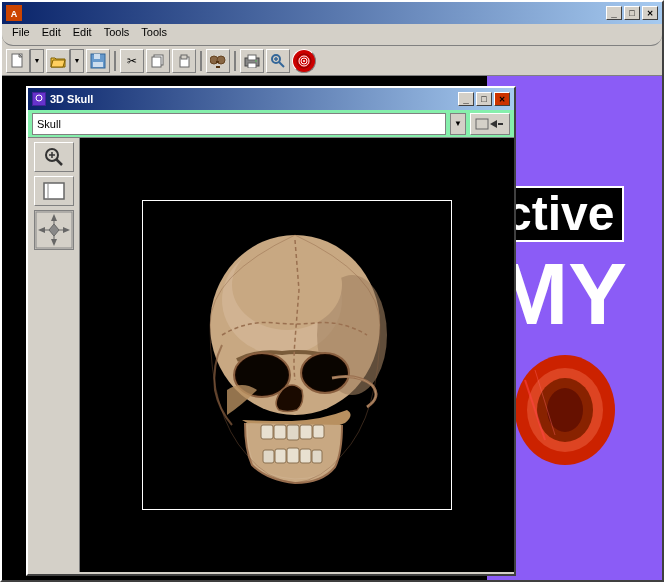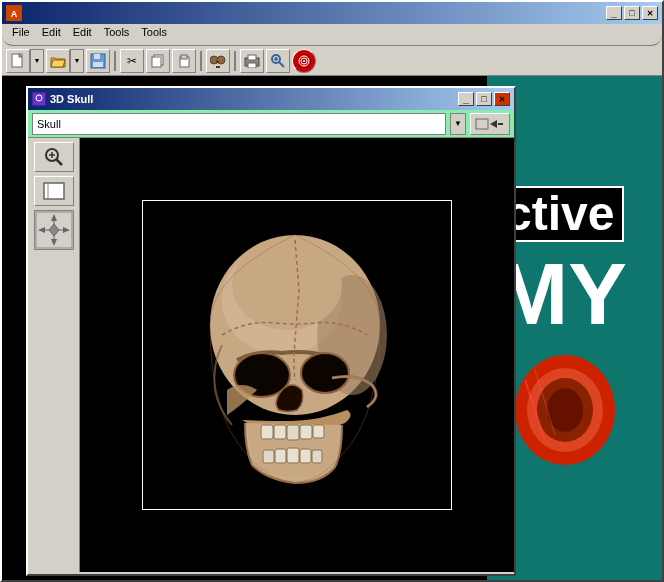--- a/index.html
+++ b/index.html
@@ -430,21 +430,21 @@
         <circle cx="8" cy="8" r="7" fill="#cc0000" stroke="#880000" stroke-width="1"></circle>
         <circle cx="8" cy="8" r="5" fill="none" stroke="white" stroke-width="1"></circle>
         <circle cx="8" cy="8" r="3" fill="none" stroke="white" stroke-width="1"></circle>
         <circle cx="8" cy="8" r="1" fill="white"></circle>
       </svg>
     </div>
   </div>
 
   <div class="main-content">
 
-    <div style="position:absolute; right:0; top:0; width:175px; height:100%; background:#0f766e; display:flex; flex-direction:column; align-items:flex-start; justify-content:center; padding-left:8px; overflow:hidden;">
+    <div style="position:absolute; right:0; top:0; width:175px; height:100%; background:#8b5cf6; display:flex; flex-direction:column; align-items:flex-start; justify-content:center; padding-left:8px; overflow:hidden;">
       <div style="background:#000; padding:2px 8px; margin-bottom:6px; border:2px solid #ffffff;">
         <span style="font-size:48px; font-weight:900; color:white; font-family:Arial Black, Impact, sans-serif; line-height:1;">ctive</span>
       </div>
       <div style="padding:2px 0;">
         <span style="font-size:88px; font-weight:900; color:white; font-family:Arial Black, Impact, sans-serif; line-height:1;">MY</span>
       </div>
 
       <div style="width:140px; height:120px; position:relative; margin-top:10px; overflow:hidden;">
         <svg width="140" height="120" viewBox="0 0 140 120">
 

